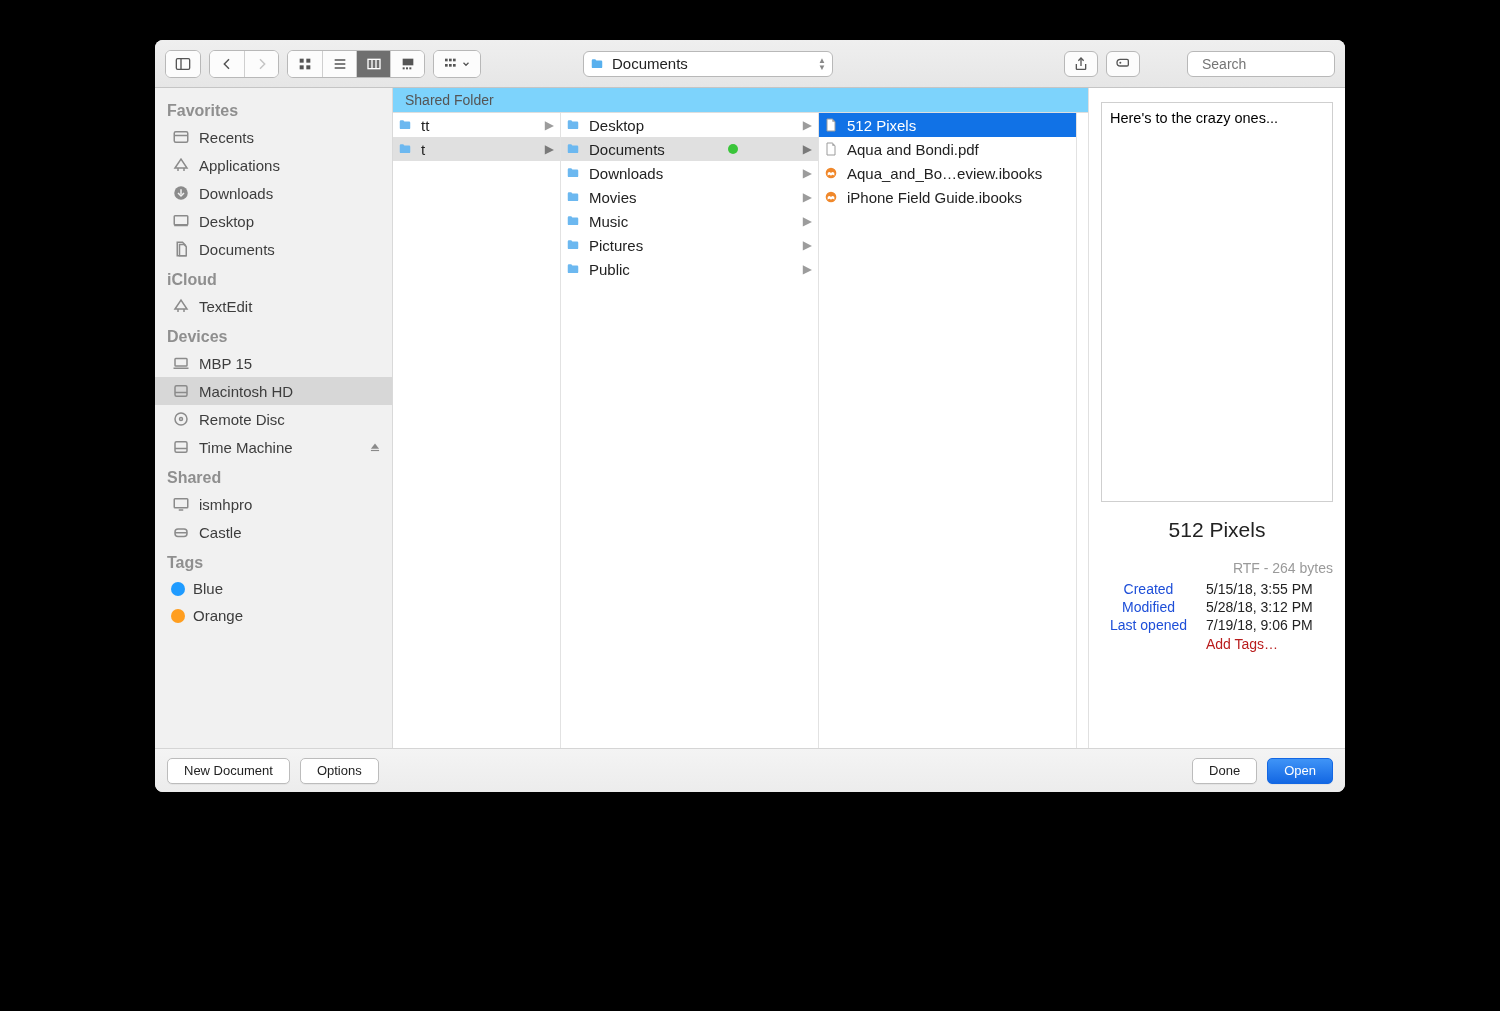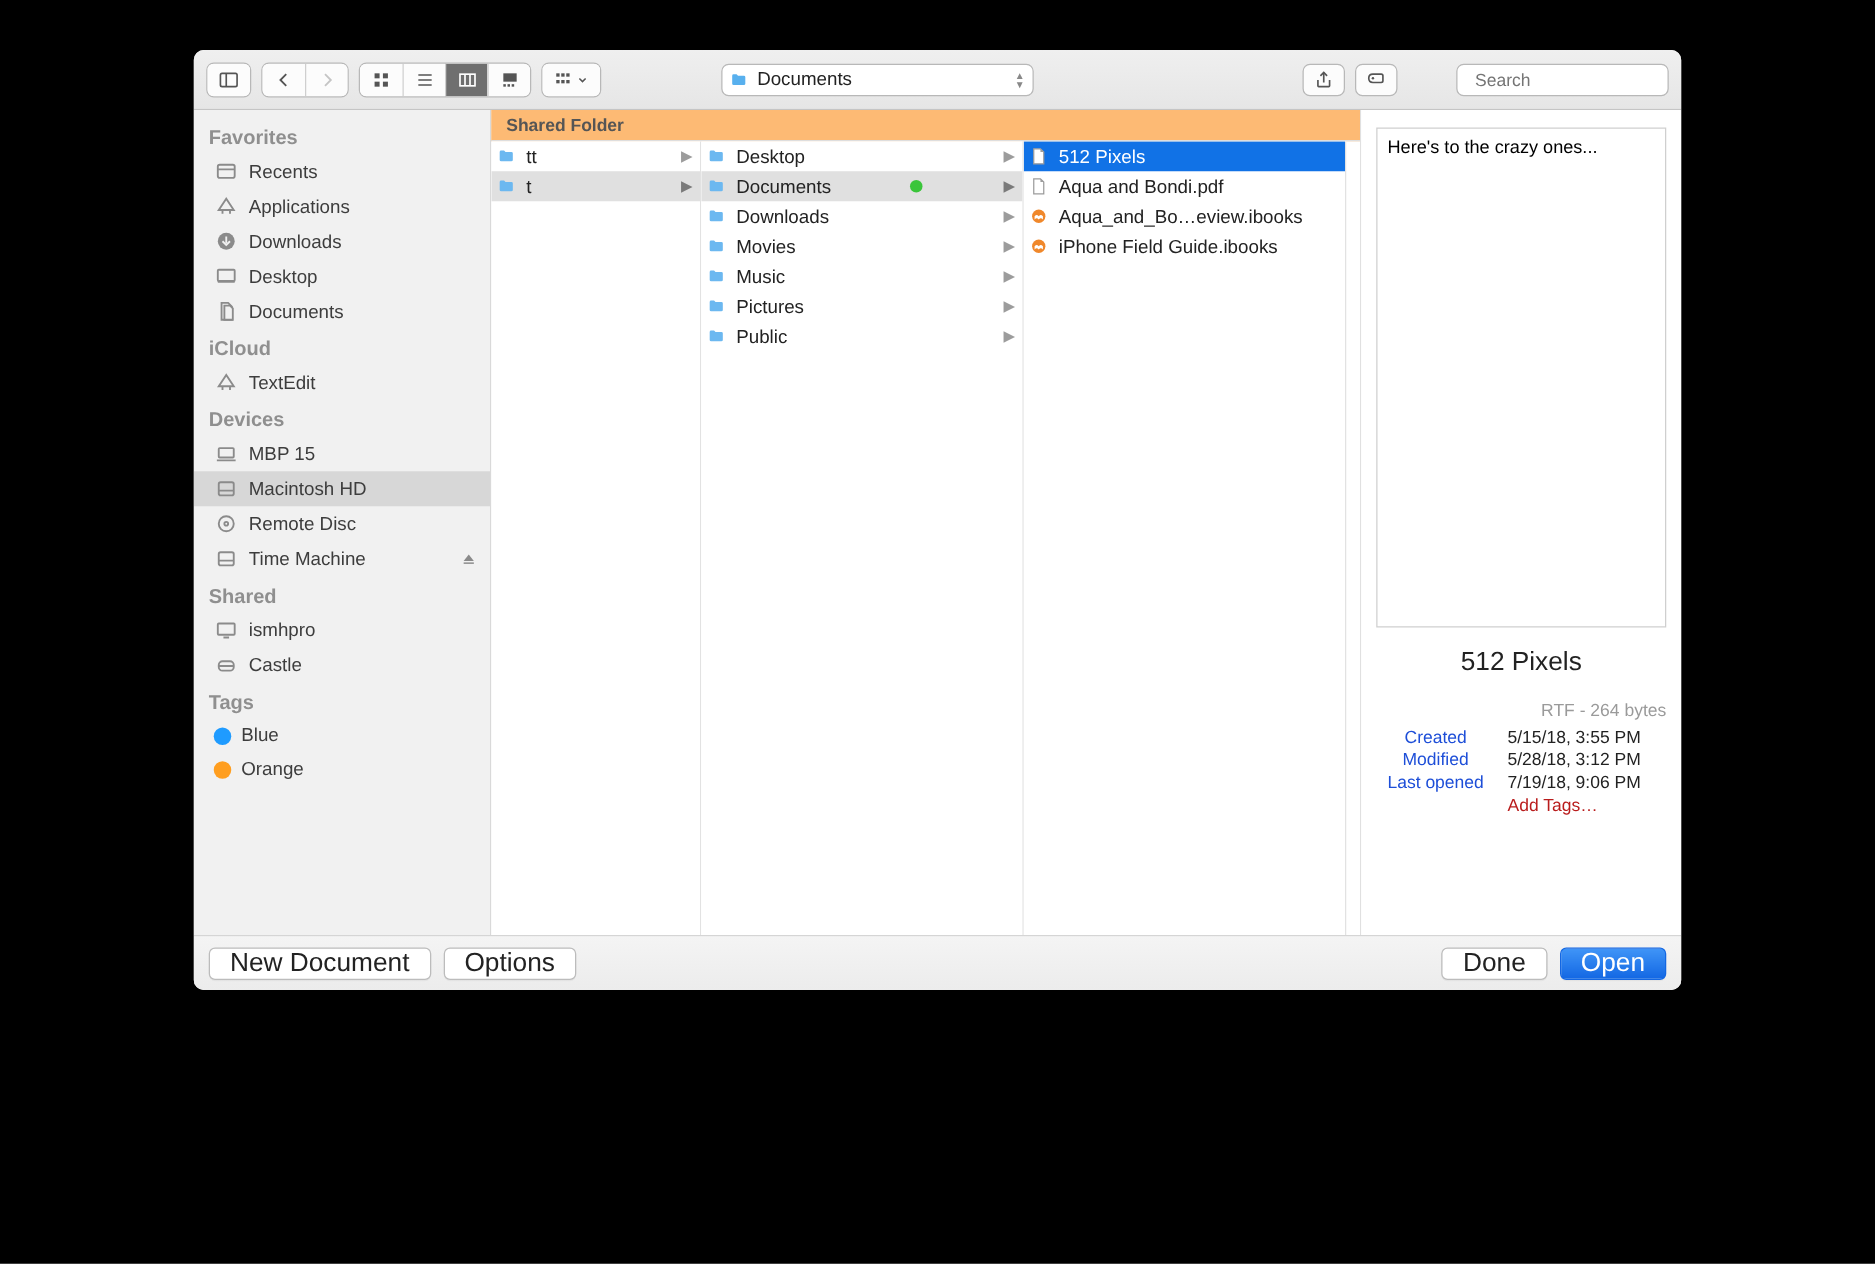--- a/index.html
+++ b/index.html
@@ -60,21 +60,21 @@
     border:1px solid #b8b8b8; border-radius:6px;
     background:#fff; height:26px; padding:0 6px 0 4px; gap:6px;
     min-width: 250px;
   }
   .path-popup .fico { width:18px; height:14px; }
   .path-popup .stepper { margin-left:auto; display:flex; flex-direction:column; gap:0; color:#888; font-size:8px; line-height:7px;}
   .spacer { flex:1; }
   .search {
     display:flex; align-items:center; gap:6px;
     border:1px solid #b8b8b8; border-radius:6px;
-    background:#fff; height:26px; padding:0 8px; width: 170px;
+    background:#fff; height:26px; padding:0 8px; width: 148px;
     color:#9a9a9a;
     margin-left:39px;
   }
   .search input { border:none; outline:none; font-size:14px; flex:1; background:transparent; color:#333;}
   .icon { width:16px; height:16px; display:inline-block; }
   svg { display:block; }
 
   
   .body { display:flex; height: 660px; }
   .sidebar {
@@ -87,22 +87,22 @@
     padding: 5px 10px 5px 16px; color:#3d3d3d;
     cursor:default;
   }
   .sb-item.selected { background:#d7d7d7; }
   .sb-item .eject { margin-left:auto; color:#8a8a8a; }
   .sb-ico { width:20px; height:18px; color:#8b8b8b; display:flex; align-items:center; justify-content:center;}
   .tagdot { width:14px; height:14px; border-radius:50%; }
 
   .browser { flex:1; display:flex; flex-direction:column; border-right:1px solid #e0e0e0;}
   .path-header {
-    background:#fdba74; border-bottom:1px solid #dedede;
-    padding: 4px 12px; font-size:14px; font-weight:700; color:#555;
+    background:#7dd3fc; border-bottom:1px solid #dedede;
+    padding: 4px 12px; font-size:14px; font-weight:400; color:#555;
   }
   .columns { flex:1; display:flex; overflow:hidden; }
   .col { border-right:1px solid #e2e2e2; overflow-y:auto; background:#fff; }
   .col.c0 { width: 168px; }
   .col.c1 { width: 258px; }
   .col.c2 { width: 258px; }
   .row {
     display:flex; align-items:center; gap:6px;
     padding: 2px 6px 2px 2px; height:24px; font-size:15px;
     cursor:default; color:#222;
@@ -136,21 +136,21 @@
   .addtags { color:#b91c1c; text-align:left; padding-left:105px; margin-top:2px; cursor:pointer;}
 
   
   .footer {
     height:44px; border-top:1px solid #d5d5d5;
     background:linear-gradient(#f4f4f4,#ececec);
     display:flex; align-items:center; padding:0 12px; gap:10px;
   }
   .btn {
     height:26px; padding:0 16px; border:1px solid #bcbcbc;
-    border-radius:5px; background:#fff; font-size:21px; color:#222;
+    border-radius:5px; background:#fff; font-size:13px; color:#222;
     cursor:pointer;
     box-shadow: 0 1px 0 rgba(0,0,0,.04);
   }
   .btn.primary {
     background: linear-gradient(#3f94f7,#1367e3);
     color:#fff; border-color:#1367e3;
   }
   .footer .spacer { flex:1; }
 </style>
 </head>

